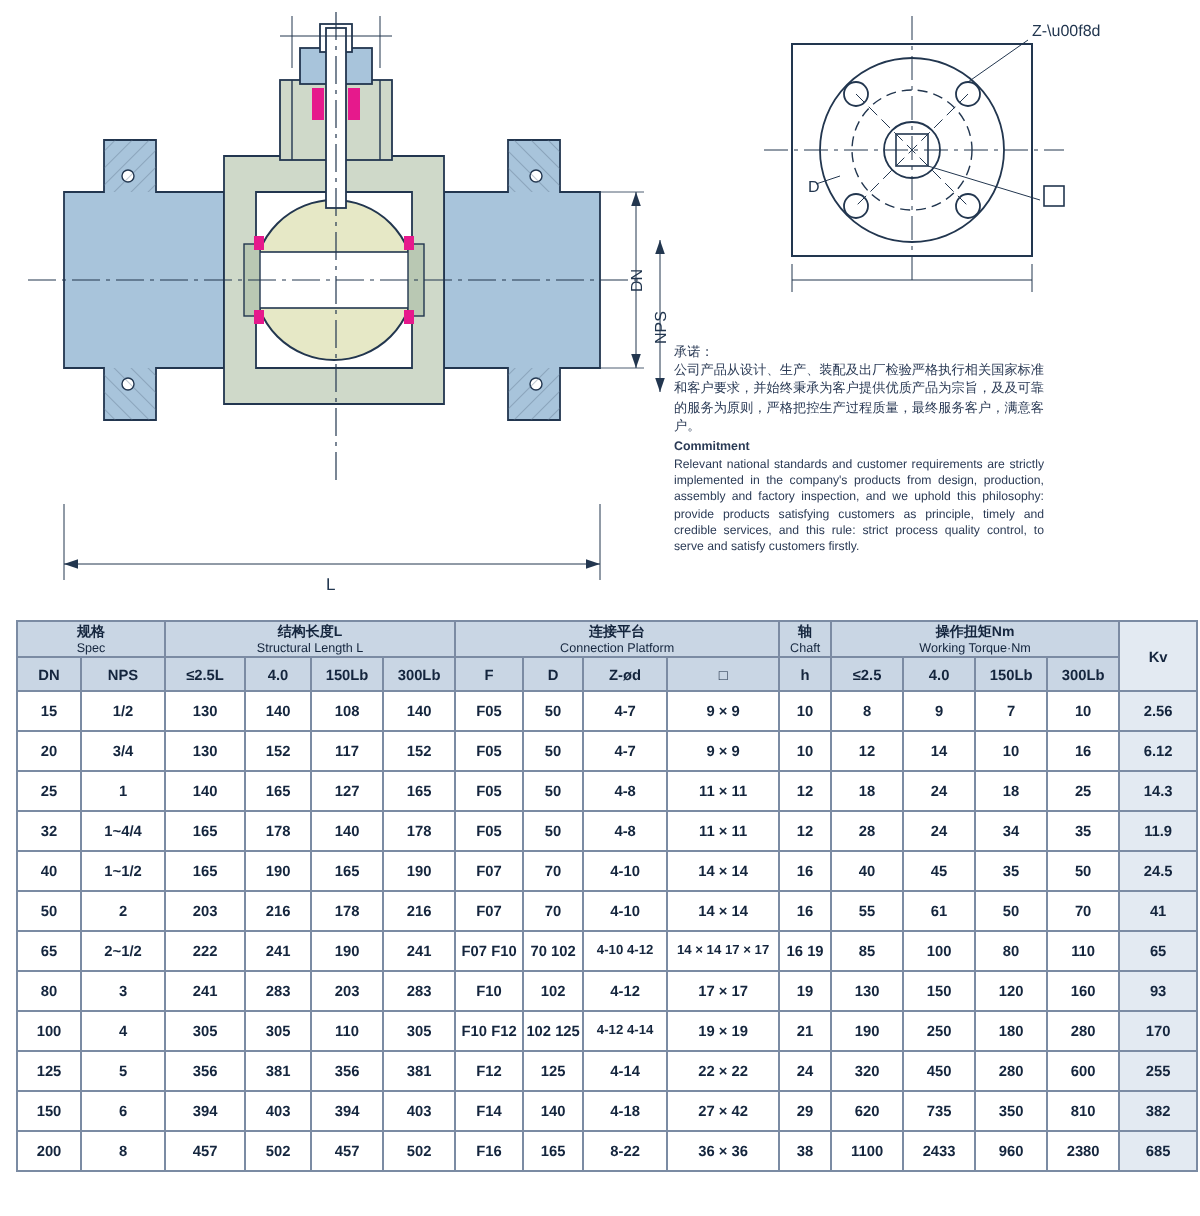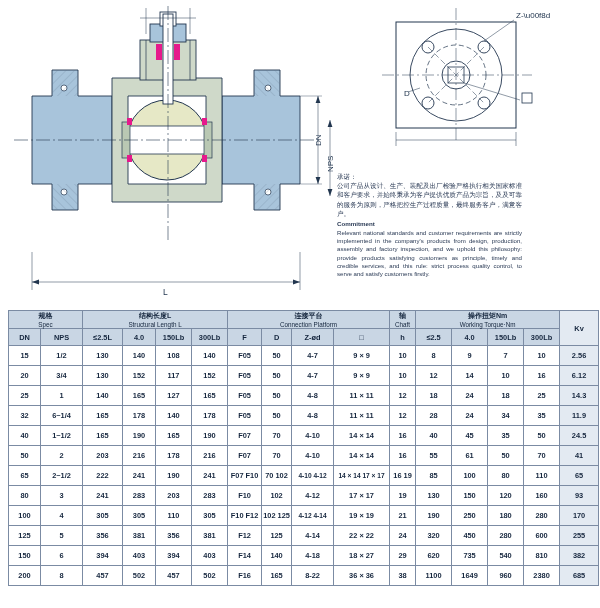--- a/index.html
+++ b/index.html
@@ -285,21 +285,21 @@
             <td>11 × 11</td>
             <td>12</td>
             <td>18</td>
             <td>24</td>
             <td>18</td>
             <td>25</td>
             <td class="kvcol">14.3</td>
           </tr>
           <tr>
             <td>32</td>
-            <td>6~1/4</td>
+            <td>1~4/4</td>
             <td>165</td>
             <td>178</td>
             <td>140</td>
             <td>178</td>
             <td>F05</td>
             <td>50</td>
             <td>4-8</td>
             <td>11 × 11</td>
             <td>12</td>
             <td>28</td>
@@ -419,42 +419,42 @@
           <tr>
             <td>150</td>
             <td>6</td>
             <td>394</td>
             <td>403</td>
             <td>394</td>
             <td>403</td>
             <td>F14</td>
             <td>140</td>
             <td>4-18</td>
-            <td>18 × 27</td>
+            <td>27 × 42</td>
             <td>29</td>
             <td>620</td>
             <td>735</td>
-            <td>540</td>
+            <td>350</td>
             <td>810</td>
             <td class="kvcol">382</td>
           </tr>
           <tr>
             <td>200</td>
             <td>8</td>
             <td>457</td>
             <td>502</td>
             <td>457</td>
             <td>502</td>
             <td>F16</td>
             <td>165</td>
             <td>8-22</td>
             <td>36 × 36</td>
             <td>38</td>
             <td>1100</td>
-            <td>1649</td>
+            <td>2433</td>
             <td>960</td>
             <td>2380</td>
             <td class="kvcol">685</td>
           </tr>
         </tbody>
     </table>
   </div>
 </div>
 
 </body></html>

